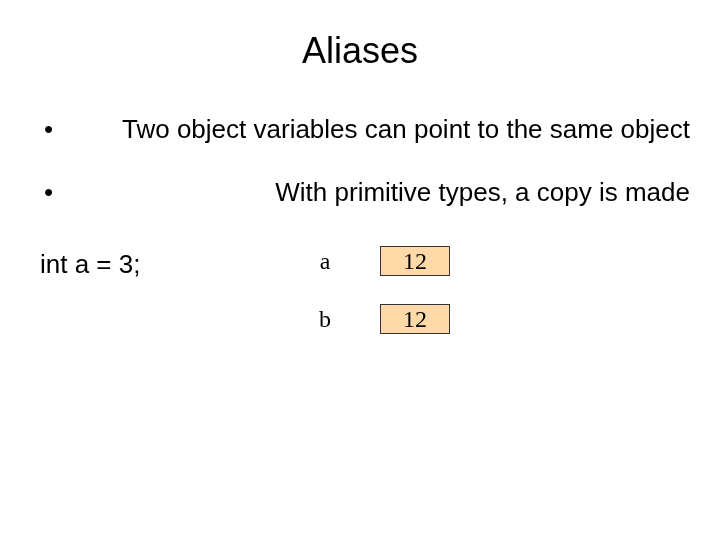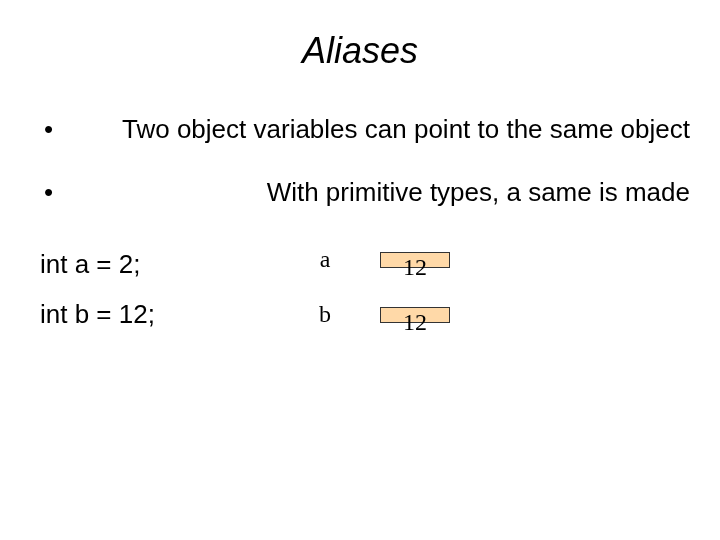--- a/index.html
+++ b/index.html
@@ -14,21 +14,20 @@
       font-family: Arial, Helvetica, sans-serif;
       color: black;
       padding: 20px 30px;
     }
     .title {
       text-align: center;
       font-size: 36px;
       font-weight: normal;
       margin-top: 10px;
       margin-bottom: 40px;
-      font-style: italic;
     }
     .bullet-list {
       list-style: none;
       font-size: 26px;
       margin-left: 10px;
       text-align: right;
     }
     .bullet-item {
       position: relative;
       padding-left: 28px;
@@ -63,40 +62,39 @@
       margin-bottom: 28px;
     }
     .var-label {
       width: 50px;
       text-align: center;
     }
     .value-box {
       border: 1px solid #333;
       background: #ffd9a8;
       width: 70px;
-      height: 16px;
+      height: 30px;
       line-height: 28px;
       text-align: center;
       margin-left: 30px;
     }
   </style>
 </head>
 <body>
 
 <h1 class="title">Aliases</h1>
 
 <ul class="bullet-list">
   <li class="bullet-item">Two object variables can point to the same object</li>
-  <li class="bullet-item">With primitive types, a same is made</li>
+  <li class="bullet-item">With primitive types, a copy is made</li>
 </ul>
 
 <div class="diagram-area">
   <div class="code-block">
-    <div>int a = 2;</div>
-    <div>int b = 12;</div>
+    <div>int a = 3;</div>
   </div>
   <div class="boxes">
     <div class="box-row">
       <span class="var-label">a</span>
       <span class="value-box">12</span>
     </div>
     <div class="box-row">
       <span class="var-label">b</span>
       <span class="value-box">12</span>
     </div>

